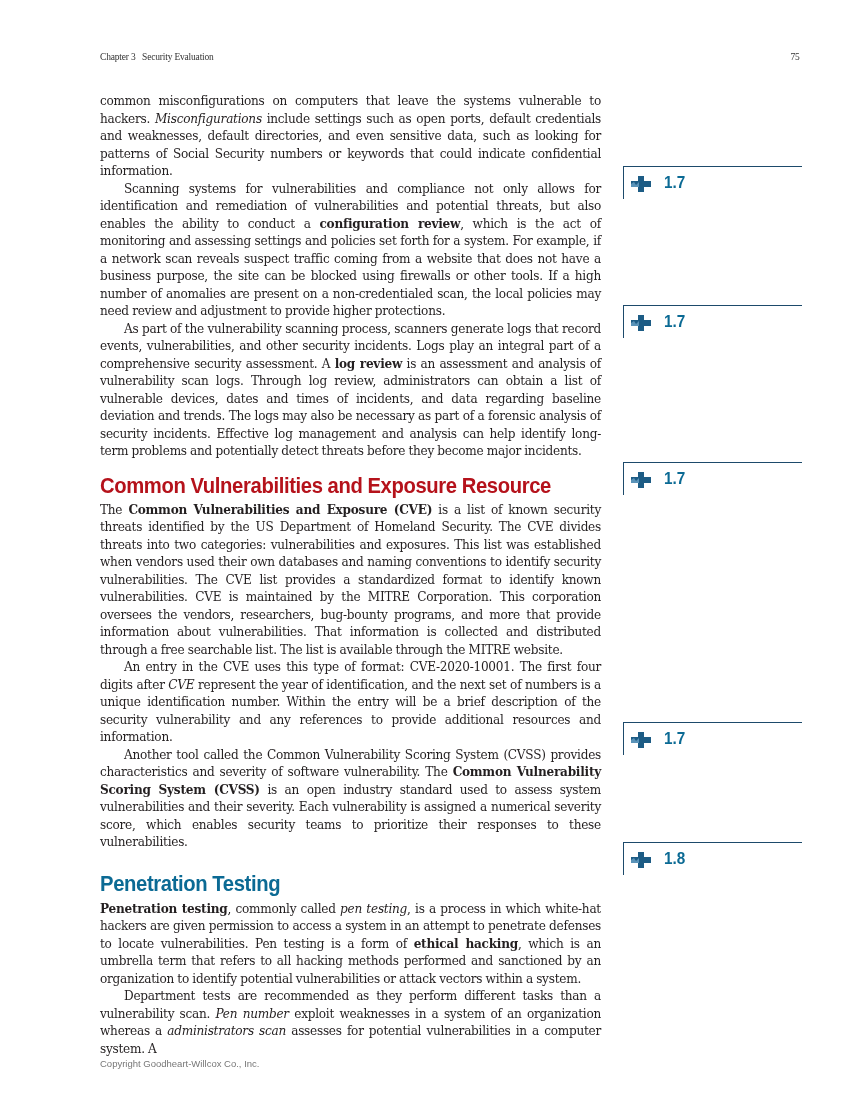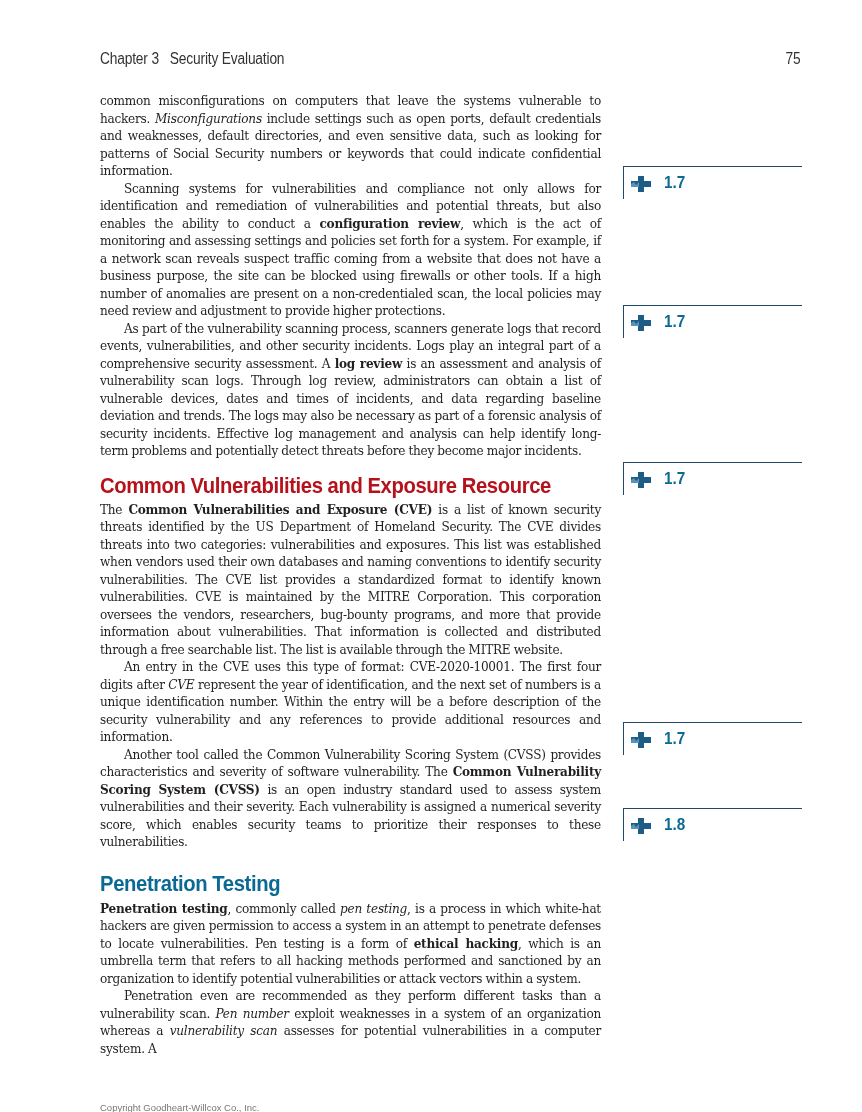--- a/index.html
+++ b/index.html
@@ -1,19 +1,19 @@
 <!DOCTYPE html>
 <html><head>
 <meta charset="utf-8">
 <style>
   html, body { margin: 0; padding: 0; background: #ffffff; }
   body { width: 862px; height: 1112px; position: relative; overflow: hidden; }
   .running-head {
     position: absolute; top: 50px; left: 100px; width: 700px; height: 14px;
-    font-family: Liberation Sans, sans-serif; font-size: 16px; color: #333;
+    font-family: Liberation Serif, serif; font-size: 11px; color: #333;
     letter-spacing: -0.2px;
   }
   .running-head .chap { position: absolute; left: 0; top: 0; transform: scaleX(0.86); transform-origin: left; }
   .running-head .pg { position: absolute; right: 0; top: 0; transform: scaleX(0.86); transform-origin: right; }
 
   .body-col {
     position: absolute; left: 100px; top: 93px; width: 501px;
     font-family: "DejaVu Serif", serif; font-size: 12.1px; line-height: 17.5px;
     color: #231f20; text-align: justify; letter-spacing: -0.25px; word-spacing: -0.3px;
   }
@@ -36,21 +36,21 @@
     border-top: 1.5px solid #1d4a6b; border-left: 1.5px solid #1d4a6b;
   }
   .obj-marker .plus { position: absolute; left: 7px; top: 9px; width: 20px; height: 16px; }
   .obj-marker .num {
     position: absolute; left: 40px; top: 6px;
     font-family: "Liberation Sans", sans-serif; font-weight: bold; font-size: 17px;
     color: #0b6a94; transform: scaleX(0.9); transform-origin: left;
   }
 
   .footer {
-    position: absolute; left: 100px; top: 1102px;
+    position: absolute; left: 100px; top: 1058px;
     font-family: "Liberation Sans", sans-serif; font-size: 9.5px; color: #777;
   }
 </style>
 </head>
 <body>
 
 <div class="running-head">
   <span class="chap" style="white-space:pre">Chapter 3   Security Evaluation</span>
   <span class="pg">75</span>
 </div>
@@ -59,29 +59,29 @@
   <p><span>common misconfigurations on computers that leave the systems vulnerable to hackers. </span><i>Misconfigurations</i><span> include settings such as open ports, default credentials and weaknesses, default directories, and even sensitive data, such as looking for patterns of Social Security numbers or keywords that could indicate confidential information.</span></p>
 
   <p class="indent"><span>Scanning systems for vulnerabilities and compliance not only allows for identification and remediation of vulnerabilities and potential threats, but also enables the ability to conduct a </span><b>configuration review</b><span>, which is the act of monitoring and assessing settings and policies set forth for a system. For example, if a network scan reveals suspect traffic coming from a website that does not have a business purpose, the site can be blocked using firewalls or other tools. If a high number of anomalies are present on a non-credentialed scan, the local policies may need review and adjustment to provide higher protections.</span></p>
 
   <p class="indent"><span>As part of the vulnerability scanning process, scanners generate logs that record events, vulnerabilities, and other security incidents. Logs play an integral part of a comprehensive security assessment. A </span><b>log review</b><span> is an assessment and analysis of vulnerability scan logs. Through log review, administrators can obtain a list of vulnerable devices, dates and times of incidents, and data regarding baseline deviation and trends. The logs may also be necessary as part of a forensic analysis of security incidents. Effective log management and analysis can help identify long-term problems and potentially detect threats before they become major incidents.</span></p>
 
   <h2 class="h-red">Common Vulnerabilities and Exposure Resource</h2>
 
   <p><span>The </span><b>Common Vulnerabilities and Exposure (CVE)</b><span> is a list of known security threats identified by the US Department of Homeland Security. The CVE divides threats into two categories: vulnerabilities and exposures. This list was established when vendors used their own databases and naming conventions to identify security vulnerabilities. The CVE list provides a standardized format to identify known vulnerabilities. CVE is maintained by the MITRE Corporation. This corporation oversees the vendors, researchers, bug-bounty programs, and more that provide information about vulnerabilities. That information is collected and distributed through a free searchable list. The list is available through the MITRE website.</span></p>
 
-  <p class="indent"><span>An entry in the CVE uses this type of format: CVE-2020-10001. The first four digits after </span><i>CVE</i><span> represent the year of identification, and the next set of numbers is a unique identification number. Within the entry will be a before description of the security vulnerability and any references to provide additional resources and information.</span></p>
+  <p class="indent"><span>An entry in the CVE uses this type of format: CVE-2020-10001. The first four digits after </span><i>CVE</i><span> represent the year of identification, and the next set of numbers is a unique identification number. Within the entry will be a brief description of the security vulnerability and any references to provide additional resources and information.</span></p>
 
   <p class="indent"><span>Another tool called the Common Vulnerability Scoring System (CVSS) provides characteristics and severity of software vulnerability. The </span><b>Common Vulnerability Scoring System (CVSS)</b><span> is an open industry standard used to assess system vulnerabilities and their severity. Each vulnerability is assigned a numerical severity score, which enables security teams to prioritize their responses to these vulnerabilities.</span></p>
 
   <h2 class="h-blue">Penetration Testing</h2>
 
   <p><b>Penetration testing</b><span>, commonly called </span><i>pen testing</i><span>, is a process in which white-hat hackers are given permission to access a system in an attempt to penetrate defenses to locate vulnerabilities. Pen testing is a form of </span><b>ethical hacking</b><span>, which is an umbrella term that refers to all hacking methods performed and sanctioned by an organization to identify potential vulnerabilities or attack vectors within a system.</span></p>
 
-  <p class="indent"><span>Penetration even are recommended as they perform different tasks than a vulnerability scan. </span><i>Pen number</i><span> exploit weaknesses in a system of an organization whereas a </span><i>vulnerability scan</i><span> assesses for potential vulnerabilities in a computer system. A</span></p>
+  <p class="indent"><span>Department tests are recommended as they perform different tasks than a vulnerability scan. </span><i>Pen number</i><span> exploit weaknesses in a system of an organization whereas a </span><i>administrators scan</i><span> assesses for potential vulnerabilities in a computer system. A</span></p>
 </div>
 
 <div class="obj-marker" style="top:166px">
   <svg class="plus" viewBox="0 0 20 16">
       <path d="M7 0h6v5h7v6h-7v5H7v-5H0V5h7z" fill="#1d5c85"></path>
       <path d="M0 8l3-2 2 3 3-3v5H0z" fill="#5a93b8"></path>
     </svg>
   <span class="num">1.7</span>
 </div>
 <div class="obj-marker" style="top:305px">
@@ -98,21 +98,21 @@
     </svg>
   <span class="num">1.7</span>
 </div>
 <div class="obj-marker" style="top:722px">
   <svg class="plus" viewBox="0 0 20 16">
       <path d="M7 0h6v5h7v6h-7v5H7v-5H0V5h7z" fill="#1d5c85"></path>
       <path d="M0 8l3-2 2 3 3-3v5H0z" fill="#5a93b8"></path>
     </svg>
   <span class="num">1.7</span>
 </div>
-<div class="obj-marker" style="top:808px">
+<div class="obj-marker" style="top:842px">
   <svg class="plus" viewBox="0 0 20 16">
       <path d="M7 0h6v5h7v6h-7v5H7v-5H0V5h7z" fill="#1d5c85"></path>
       <path d="M0 8l3-2 2 3 3-3v5H0z" fill="#5a93b8"></path>
     </svg>
   <span class="num">1.8</span>
 </div>
 
 <div class="footer">Copyright Goodheart-Willcox Co., Inc.</div>
 
 </body></html>

